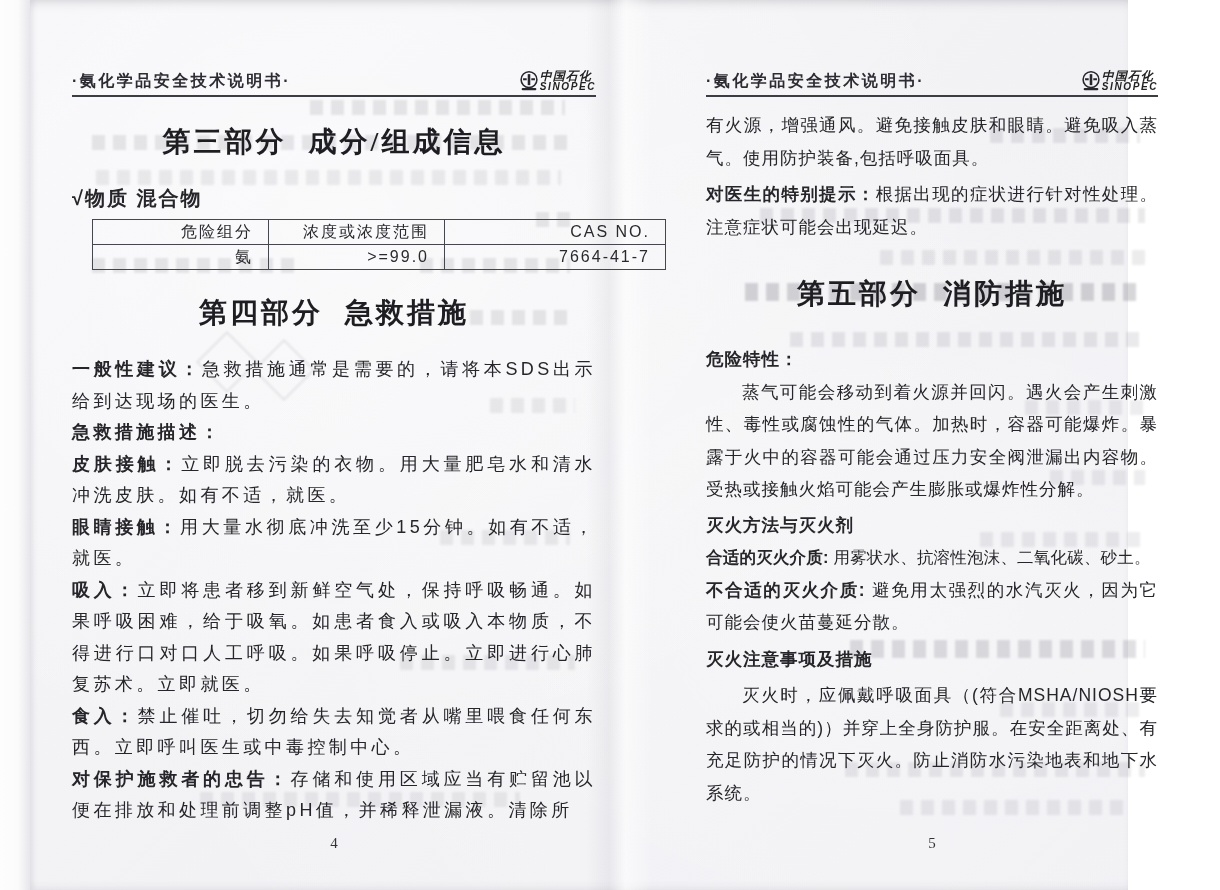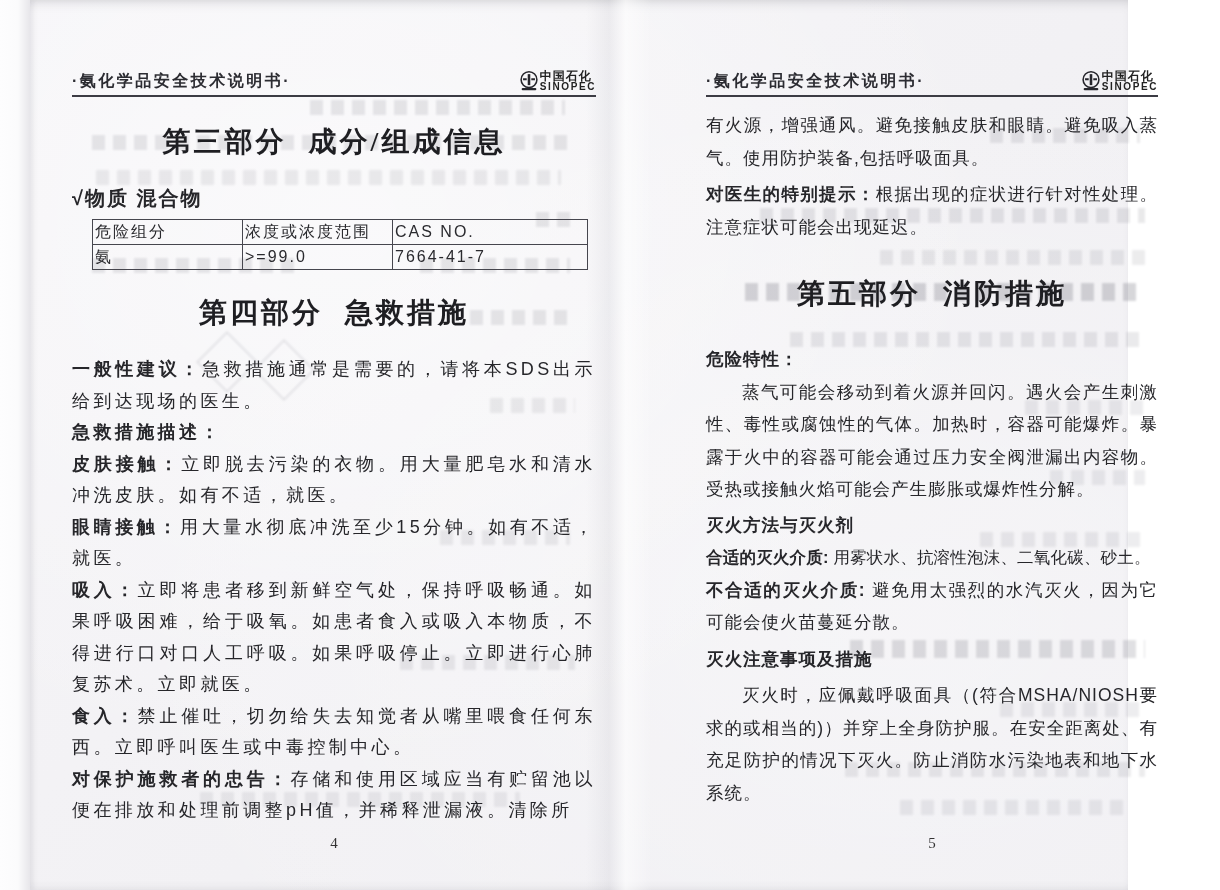--- a/index.html
+++ b/index.html
@@ -14,32 +14,32 @@
     background:linear-gradient(90deg,#fdfdfe 0%,#fbfbfc 60%,#e7e6ea 100%);
     box-shadow:3px 0 5px rgba(70,70,85,.10);}
   .gutter{position:absolute;left:586px;top:0;bottom:0;width:66px;pointer-events:none;
     background:linear-gradient(90deg,transparent 0%,rgba(140,140,155,.10) 35%,rgba(255,255,255,.55) 60%,transparent 100%);}
   .page{position:absolute;top:62px;color:#26262a;}
   .page-left{left:72px;width:524px;}
   .page-right{left:706px;width:452px;}
   .pg-header{display:flex;justify-content:space-between;align-items:flex-end;
     border-bottom:2px solid #3c3c44;padding-bottom:3px;height:30px;}
   .booklet-title{font-size:16px;font-weight:700;letter-spacing:2.5px;color:#2c2c32;}
-  .logo{display:flex;align-items:flex-end;}
+  .logo{display:flex;align-items:flex-end;font-style:italic;}
   .logo svg{display:block;}
   .logo-text{display:flex;flex-direction:column;line-height:1;}
   .logo-cn{font-size:12px;font-weight:700;letter-spacing:1px;color:#222;}
   .logo-en{font-size:10px;font-weight:700;letter-spacing:1.6px;color:#222;}
   h1.section{margin:26px 0 0;text-align:center;font-family:"Liberation Serif",serif;
     font-size:28px;font-weight:700;letter-spacing:3px;word-spacing:12px;color:#1e1e22;}
   .substance{margin-top:24px;font-size:20px;font-weight:700;letter-spacing:2px;}
   table.comp{margin:7px 0 0 20px;border-collapse:collapse;table-layout:fixed;width:480px;
     font-size:16px;color:#2a2a2e;}
-  table.comp td,table.comp th{border:1.6px solid #46464e;text-align:left;
-    padding:1px 2px;height:22px;font-weight:400;letter-spacing:2px;}
+  table.comp td,table.comp th{border:1.6px solid #46464e;text-align:right;
+    padding:1px 15px;height:22px;font-weight:400;letter-spacing:2px;}
   table.comp .c1{width:145px}.comp .c2{width:145px}.comp .c3{width:190px}
   .latin{letter-spacing:1px;}
   .body-l{margin-top:22px;font-size:18px;line-height:31.5px;letter-spacing:3.4px;
     text-align:justify;}
   .body-r{margin-top:12px;font-size:17.5px;line-height:32.5px;letter-spacing:1px;
     text-align:justify;}
   p{margin:0;}
   .lbl{font-weight:700;}
   .gap-s{margin-top:4px;}
   .indent{text-indent:36px;}

